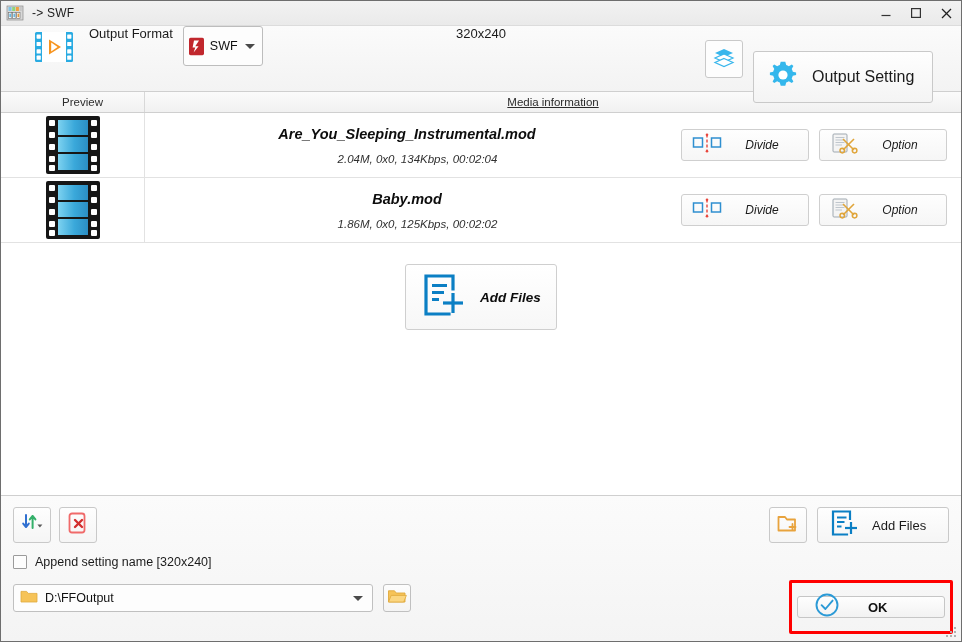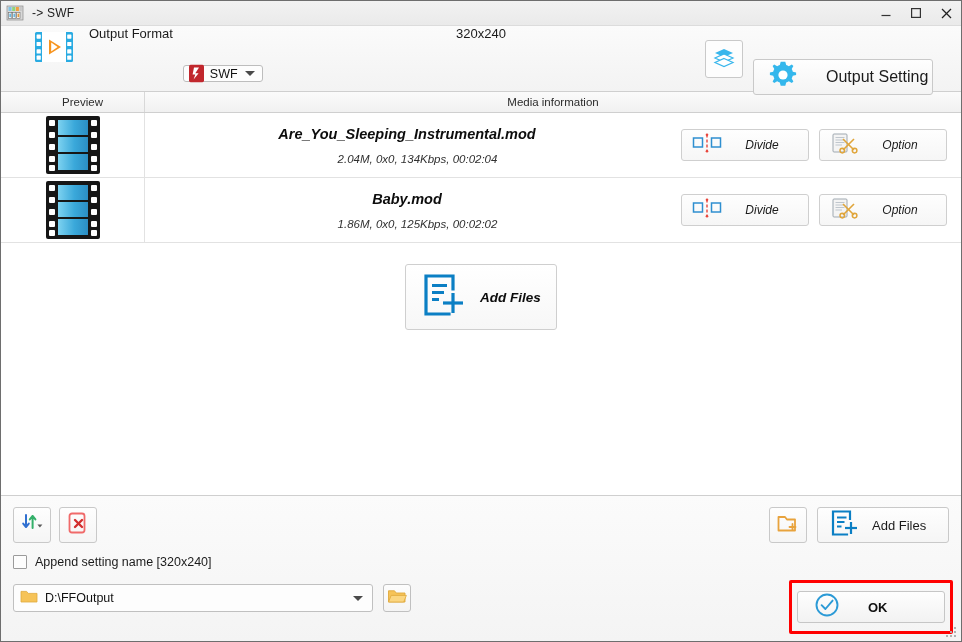--- a/index.html
+++ b/index.html
@@ -64,29 +64,28 @@
   }
   .film-logo { width: 42px; height: 42px; flex: 0 0 42px; margin-left: 4px;}
   .output-format-label {
     font-size: 13px;
     color: #1b1b1b;
     margin-left: 14px;
     white-space: nowrap;
   }
   .format-combo {
     margin-left: 10px;
-    width: 80px; height: 17px;
+    width: 80px; height: 40px;
     background: #fdfdfd;
     border: 1px solid #bdbdbd;
     border-radius: 3px;
     display: flex;
     align-items: center;
     padding: 0 4px;
     gap: 5px;
-    margin-top: 39px;
   }
   .swf-icon { width: 17px; height: 19px; flex: 0 0 17px; }
   .format-combo .fmt-text { font-size: 12.5px; color: #111; flex: 1; }
   .caret {
     width: 0; height: 0;
     border-left: 5px solid transparent;
     border-right: 5px solid transparent;
     border-top: 5px solid #4a4a4a;
     margin-right: 3px;
   }
@@ -106,27 +105,27 @@
     z-index: 2;
   }
   .stack-btn {
     width: 38px; height: 38px;
     background: #fdfdfd;
     border: 1px solid #c9c9c9;
     border-radius: 3px;
     display: flex; align-items: center; justify-content: center;
   }
   .output-setting-btn {
-    width: 180px; height: 36px;
+    width: 180px; height: 52px;
     background: linear-gradient(to bottom, #fefefe, #f4f4f4);
     border: 1px solid #c9c9c9;
     border-radius: 3px;
     display: flex; align-items: center;
     padding-left: 14px;
-    gap: 28px;
+    gap: 14px;
     margin-top: 37px;
   }
   .output-setting-btn .os-text { font-size: 16px; color: #1b1b1b; }
 
   
   .col-header {
     flex: 0 0 21px;
     height: 21px;
     display: flex;
     background: linear-gradient(to bottom, #fbfbfb, #f1f1f1);
@@ -135,21 +134,21 @@
     color: #2c2c2c;
   }
   .col-preview {
     width: 144px; flex: 0 0 144px;
     display: flex; align-items: center; justify-content: center;
     border-right: 1px solid #d8d8d8;
     padding-left: 20px;
   }
   .col-media {
     flex: 1;
-    display: flex; align-items: center; justify-content: center;
+    display: flex; align-items: center; justify-content: center; text-decoration: underline;
   }
 
   
   .file-list {
     flex: 1 1 auto;
     background: #ffffff;
     overflow: hidden;
     position: relative;
     font-style: italic;
   }
@@ -306,21 +305,21 @@
     position: absolute;
     right: 8px;
     bottom: 7px;
     width: 164px; height: 54px;
     border: 3px solid #ff0000;
     border-radius: 2px;
     display: flex; align-items: center; justify-content: center;
     background: transparent;
   }
   .ok-btn {
-    width: 148px; height: 32px;
+    width: 148px; height: 22px;
     background: linear-gradient(to bottom, #fefefe, #f2f2f2);
     border: 1px solid #c6c6c6;
     border-radius: 3px;
     display: flex; align-items: center;
     padding-left: 16px;
     gap: 28px;
   }
   .ok-btn .ok-text { font-size: 13px; color: #111; font-weight: bold; }
 
   .grip {

